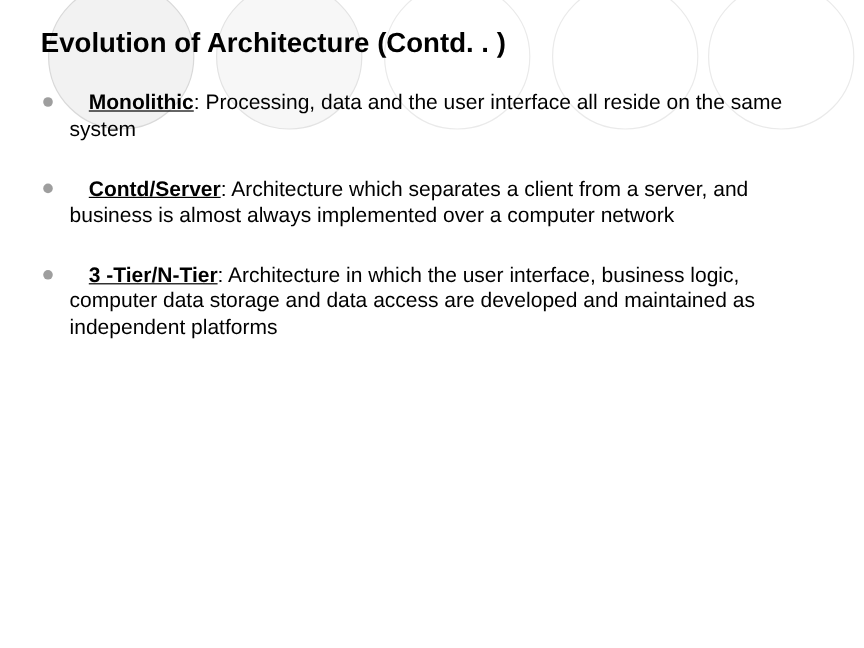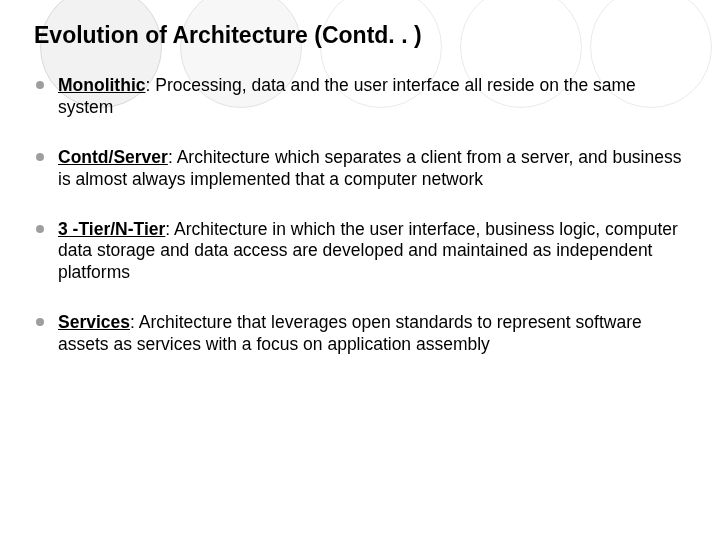--- a/index.html
+++ b/index.html
@@ -55,34 +55,34 @@
     left: 6px;
     top: 6px;
     width: 8px;
     height: 8px;
     background: #9e9e9e;
     border-radius: 50%;
   }
   .term {
     font-weight: bold;
     text-decoration: underline;
+    margin-left: 16px;
   }
 </style>
 </head>
 <body>
 
 <div class="bg-circles">
     <div class="circle" style="left: 40px; top: -20px; width: 120px; height: 120px; border-color: rgb(217, 217, 217); background: rgb(242, 242, 242);"></div>
     <div class="circle" style="left: 180px; top: -20px; width: 120px; height: 120px; border-color: rgb(227, 227, 227); background: rgb(247, 247, 247);"></div>
     <div class="circle" style="left: 320px; top: -20px; width: 120px; height: 120px; border-color: rgb(234, 234, 234); background: rgb(255, 255, 255);"></div>
     <div class="circle" style="left: 460px; top: -20px; width: 120px; height: 120px; border-color: rgb(234, 234, 234); background: rgb(255, 255, 255);"></div>
     <div class="circle" style="left: 590px; top: -20px; width: 120px; height: 120px; border-color: rgb(234, 234, 234); background: rgb(255, 255, 255);"></div>
   </div>
 
 <div class="content">
   <h1 class="title">Evolution of Architecture (Contd. . )</h1>
   <ul class="bullets">
       <li><span class="term">Monolithic</span><span>: Processing, data and the user interface all reside on the same system</span></li>
-      <li><span class="term">Contd/Server</span><span>: Architecture which separates a client from a server, and business is almost always implemented that a computer network</span></li>
+      <li><span class="term">Contd/Server</span><span>: Architecture which separates a client from a server, and business is almost always implemented over a computer network</span></li>
       <li><span class="term">3 -Tier/N-Tier</span><span>: Architecture in which the user interface, business logic, computer data storage and data access are developed and maintained as independent platforms</span></li>
-      <li><span class="term">Services</span><span>: Architecture that leverages open standards to represent software assets as services with a focus on application assembly</span></li>
     </ul>
 </div>
 
 </body></html>

